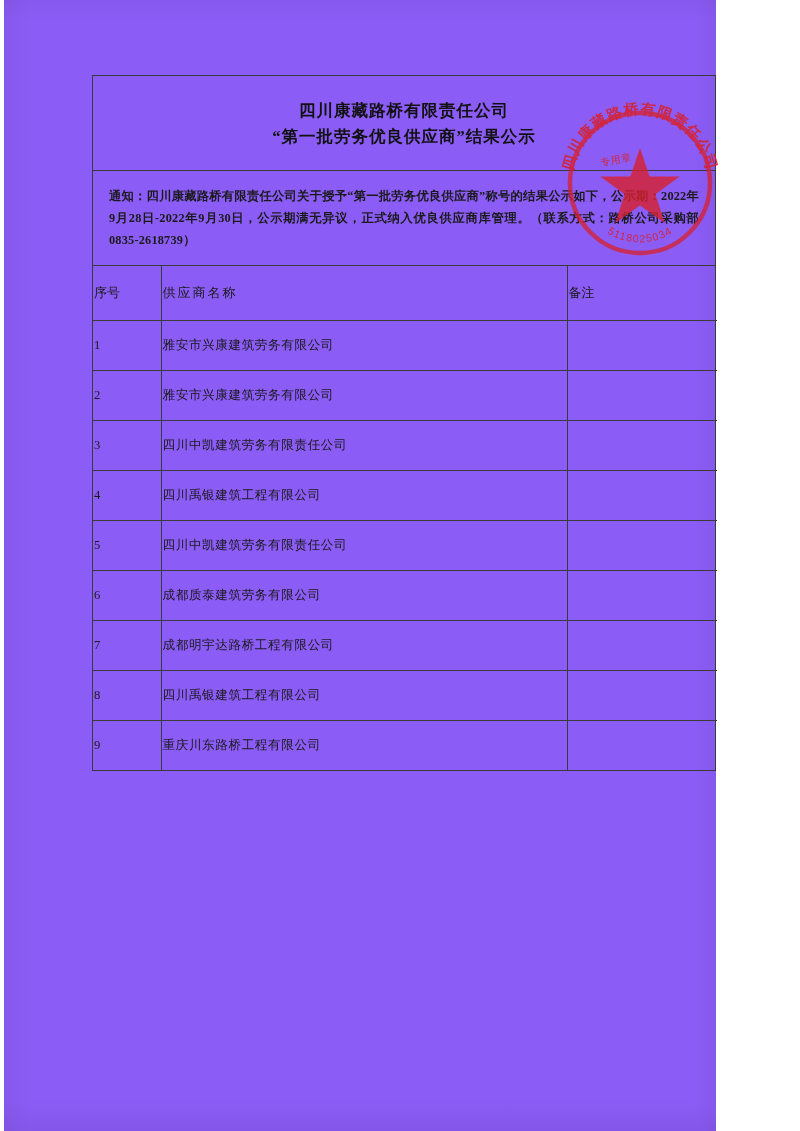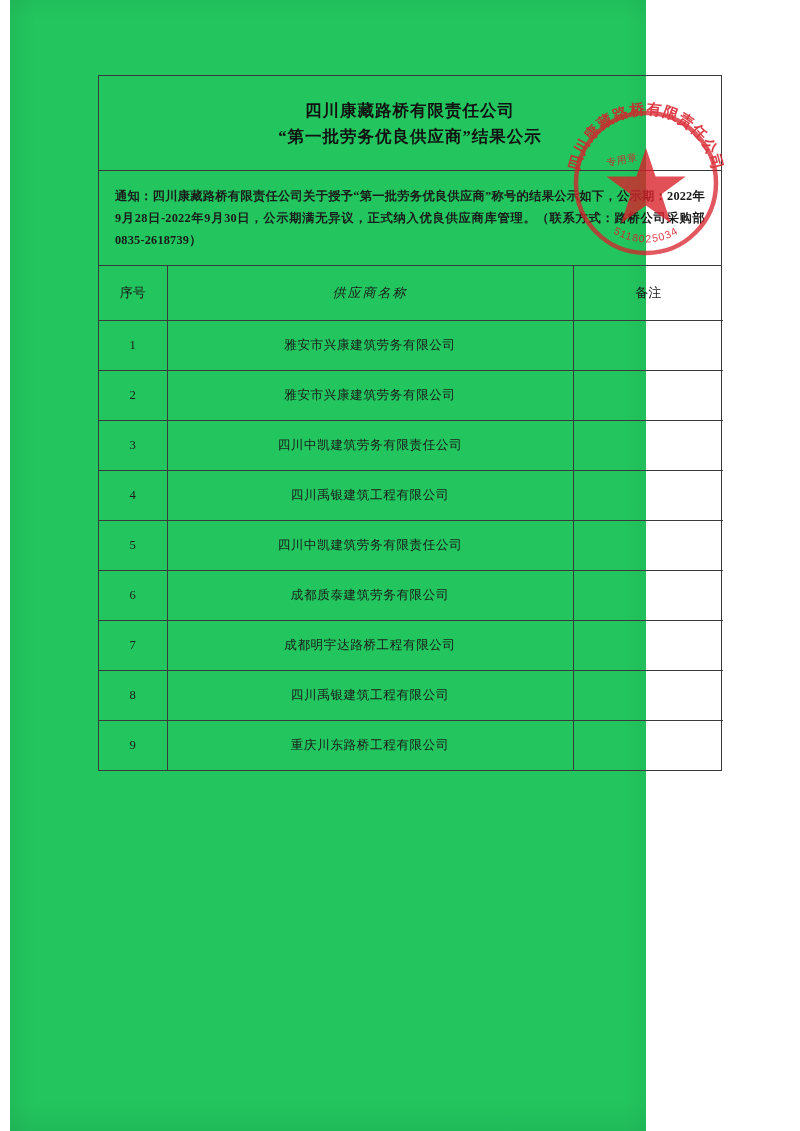--- a/index.html
+++ b/index.html
@@ -10,24 +10,24 @@
   body {
     width: 800px;
     height: 1131px;
     font-family: "Liberation Serif", "DejaVu Serif", serif;
     color: #1a1a1a;
     position: relative;
     overflow: hidden;
   }
   .page {
     position: absolute;
-    left: 10px; top: 0;
-    width: 636px;
+    left: 4px; top: 0;
+    width: 712px;
     height: 1131px;
-    background: #22c55e;
+    background: #8b5cf6;
   }
   
   .page::before {
     content: "";
     position: absolute;
     left: 0; top: 0; right: 0; bottom: 0;
     background:
       linear-gradient(to right, rgba(0,0,0,0.045) 0px, rgba(0,0,0,0) 26px),
       linear-gradient(to left, rgba(0,0,0,0.04) 0px, rgba(0,0,0,0) 22px),
       linear-gradient(to bottom, rgba(0,0,0,0.035) 0px, rgba(0,0,0,0) 20px),
@@ -70,21 +70,21 @@
   table.grid {
     border-collapse: collapse;
     width: 100%;
     table-layout: fixed;
   }
   table.grid td, table.grid th {
     border: 1px solid #3a3a3a;
     border-left: none;
     border-top: none;
     font-weight: normal;
-    text-align: center;
+    text-align: left;
     vertical-align: middle;
     font-size: 12.6px;
     height: 47px;
     color: #1a1a1a;
   }
   table.grid tr td:last-child, table.grid tr th:last-child {
     border-right: none;
   }
   table.grid tr:last-child td {
     border-bottom: none;
@@ -96,21 +96,20 @@
   table.grid thead th {
     height: 52px;
     font-size: 13px;
   }
   .supplier-name {
     font-size: 13px;
     letter-spacing: 0.6px;
   }
   .hdr-name {
     letter-spacing: 2px;
-    font-style: italic;
   }
 
   
   .seal {
     position: absolute;
     left: 545px;
     top: 92px;
     width: 182px;
     height: 182px;
     pointer-events: none;

